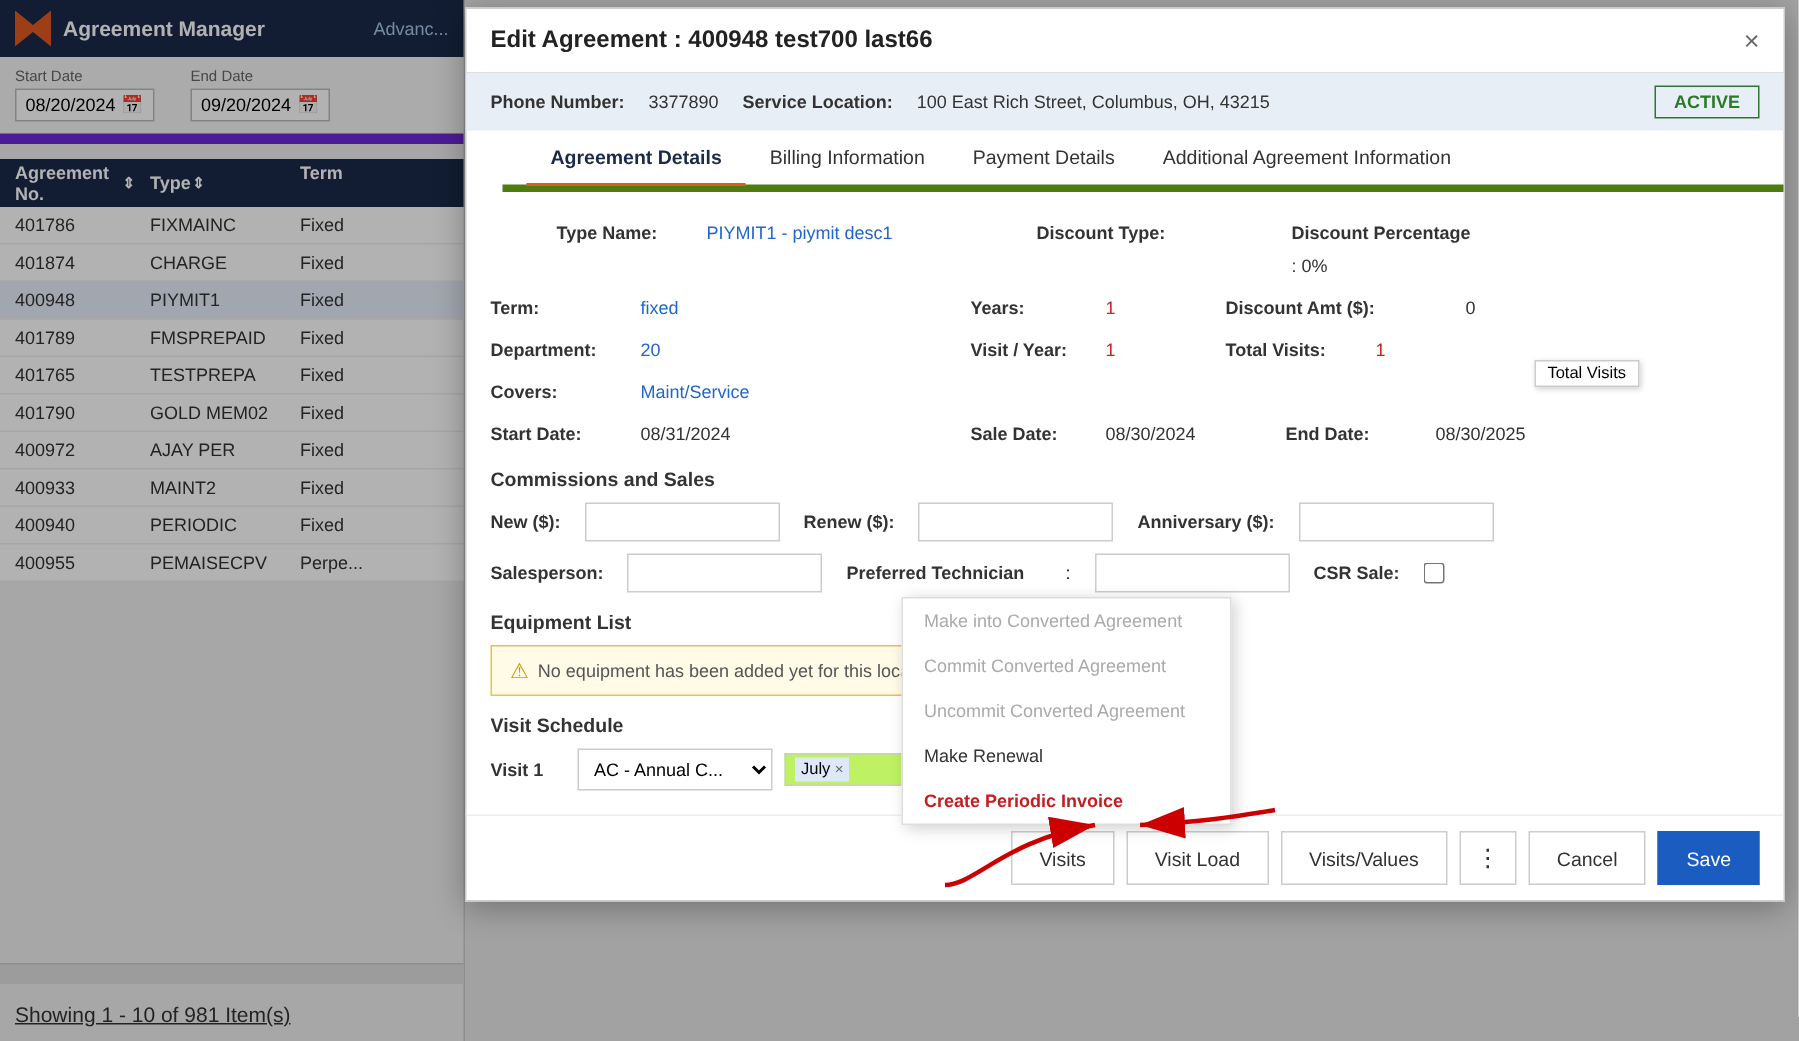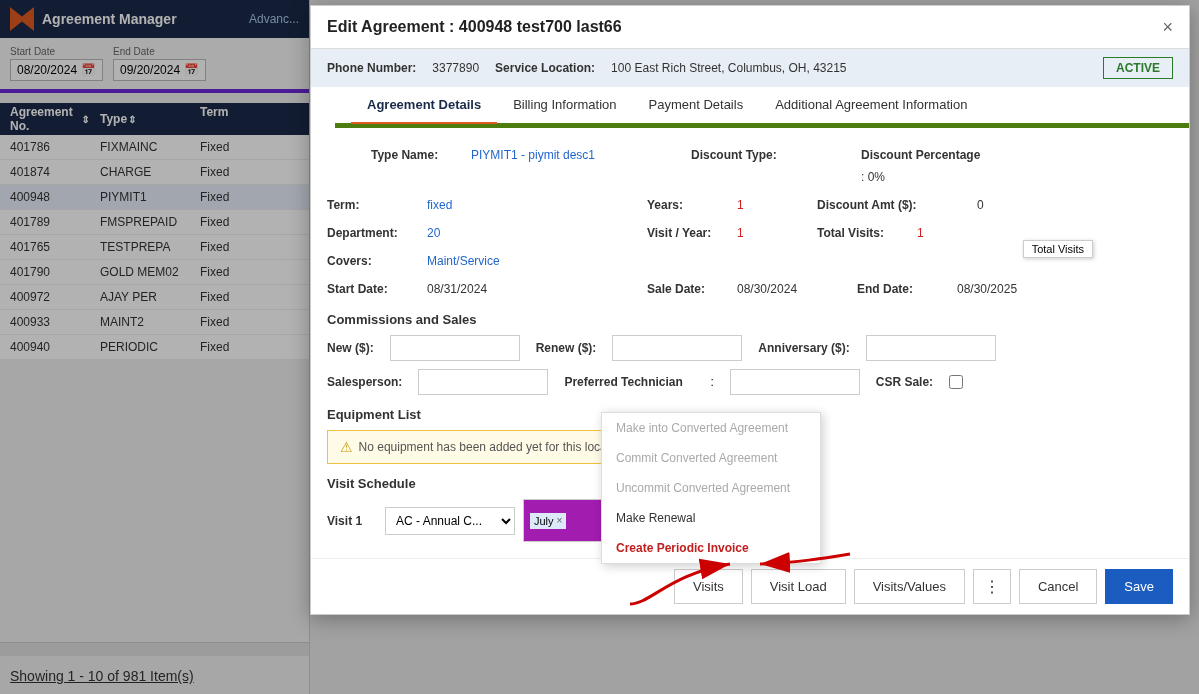--- a/index.html
+++ b/index.html
@@ -39,23 +39,23 @@
     }
 
     .app-header-adv {
       color: #aac4e8;
       font-size: 12px;
     }
 
     .date-row {
       display: flex;
       padding: 8px 10px;
-      gap: 10px;
+      gap: 24px;
       background: #f5f5f5;
-      border-bottom: 4px solid #6d28d9;
+      border-bottom: 7px solid #6d28d9;
     }
 
     .date-field {
       display: flex;
       flex-direction: column;
       gap: 2px;
     }
 
     .date-label { font-size: 10px; color: #666; }
 
@@ -276,23 +276,23 @@
       width: 130px;
       height: 28px;
       background: white;
     }
 
     .tag-container {
       display: flex;
       align-items: center;
       border: 1px solid #ccc;
       padding: 2px 6px;
-      background: #a21caf;
+      background: #bef264;
       min-width: 80px;
-      height: 43px;
+      height: 22px;
       gap: 4px;
     }
 
     .tag {
       background: #dde8f8;
       padding: 2px 4px;
       font-size: 11px;
       display: flex;
       align-items: center;
       gap: 3px;
@@ -450,20 +450,25 @@
       </div>
     <div class="table-row">
         <span class="td-agr">400933</span>
         <span class="td-type">MAINT2</span>
         <span class="td-term">Fixed</span>
       </div>
     <div class="table-row">
         <span class="td-agr">400940</span>
         <span class="td-type">PERIODIC</span>
         <span class="td-term">Fixed</span>
+      </div>
+    <div class="table-row">
+        <span class="td-agr">400955</span>
+        <span class="td-type">PEMAISECPV</span>
+        <span class="td-term">Perpe...</span>
       </div>
   </div>
 
   <div class="scrollbar-bottom"></div>
   <span class="showing-text">Showing 1 - 10 of 981 Item(s)</span>
 </div>
 
 <div class="modal-overlay"></div>
 
 <div class="modal">

